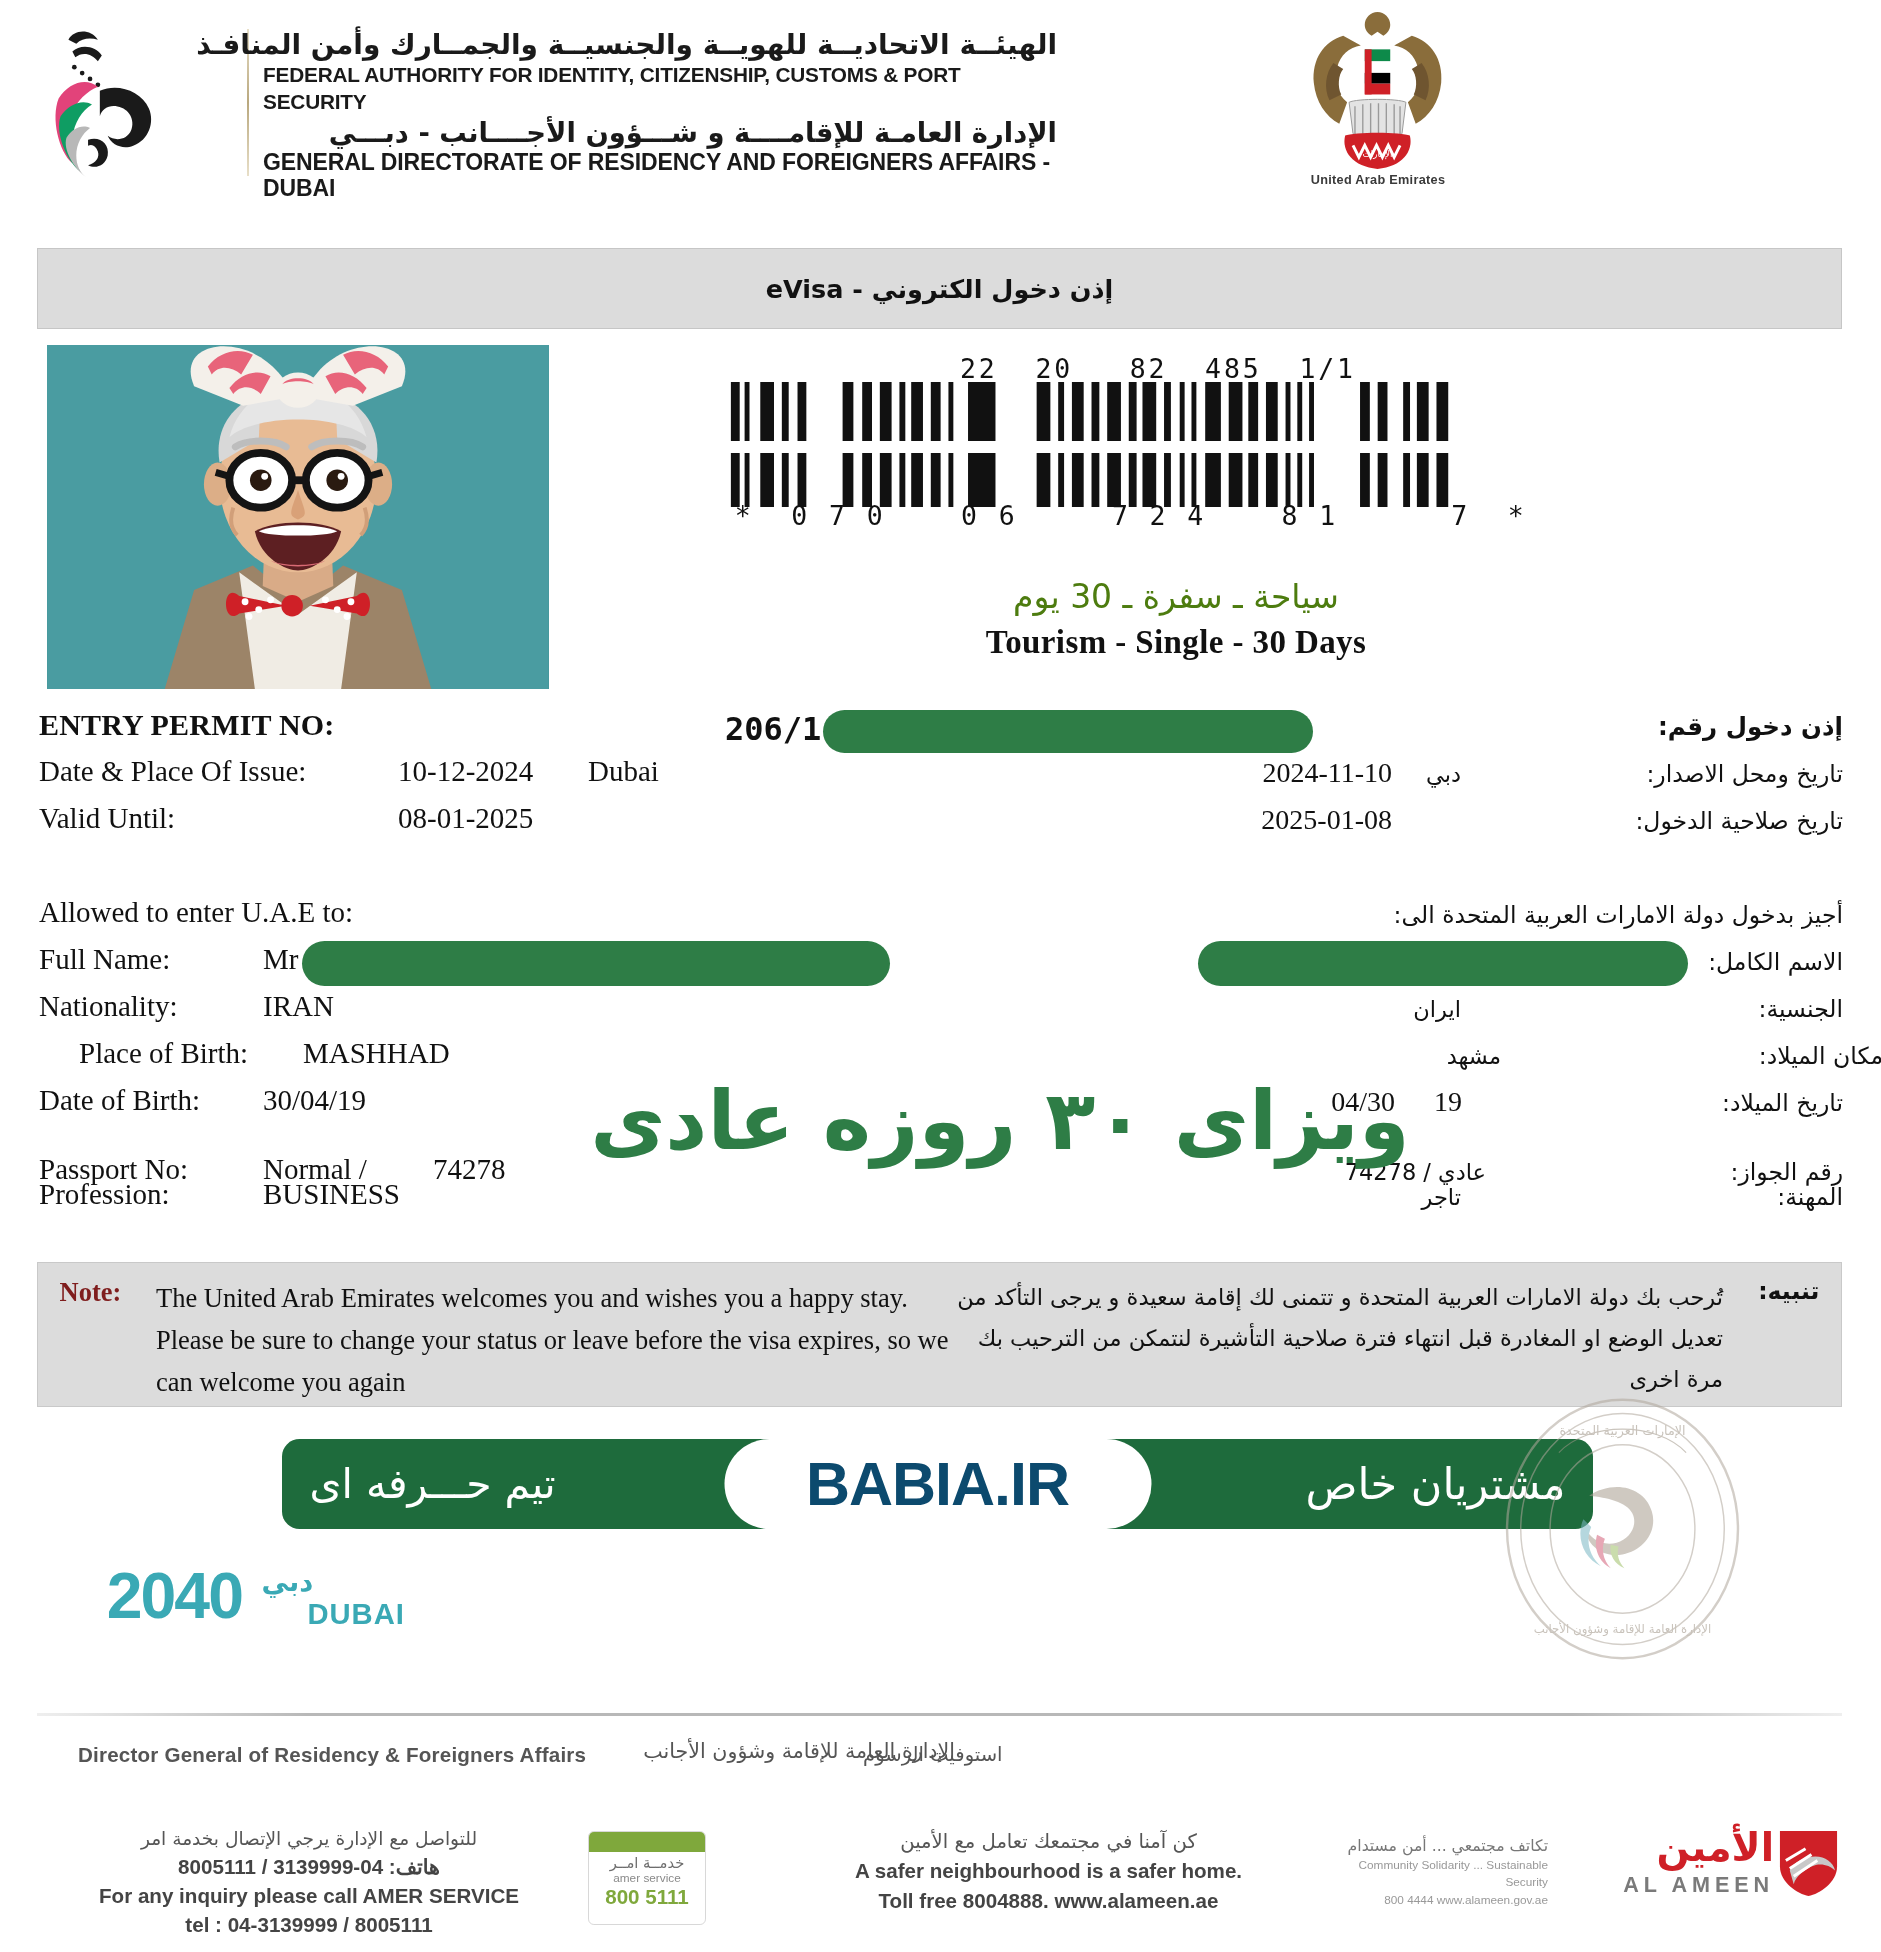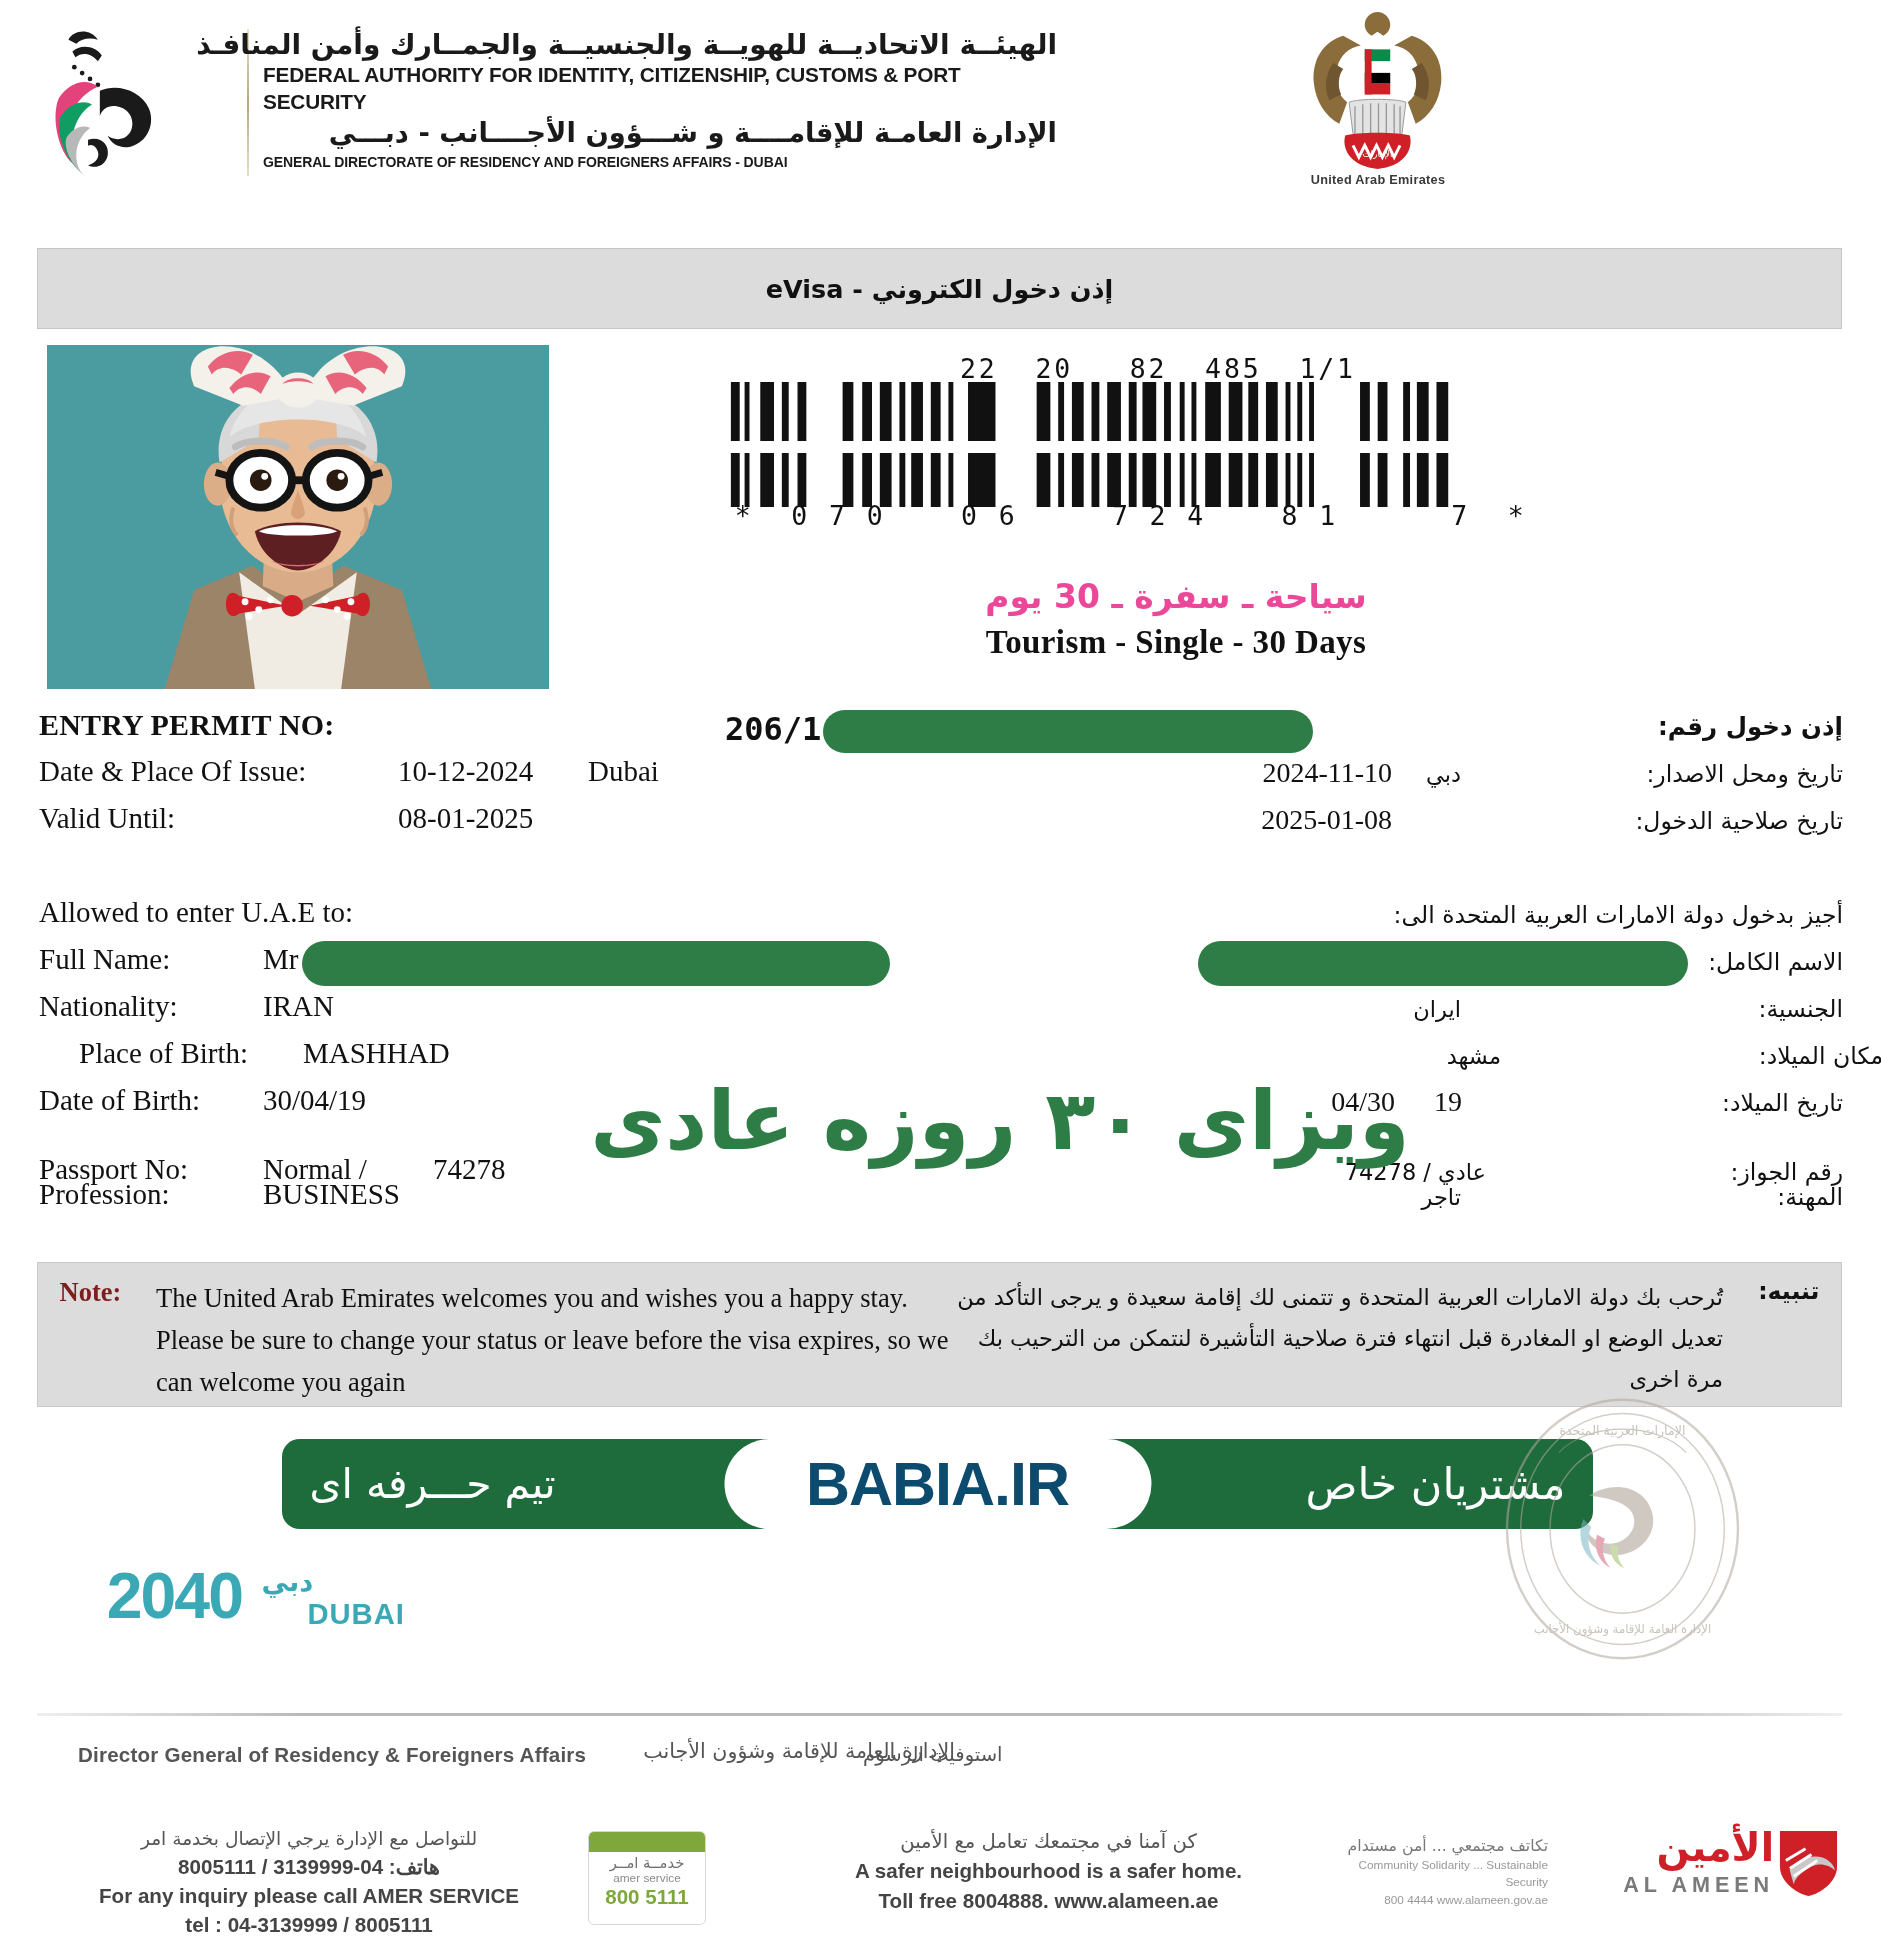--- a/index.html
+++ b/index.html
@@ -54,21 +54,21 @@
     transform: scaleX(0.99); transform-origin: left;
   }
   .ht-ar2 {
     font-family: "DejaVu Sans", sans-serif;
     font-size: 27.4px; font-weight: bold; color: #1a1a1a;
     line-height: 35px; white-space: nowrap;
   }
   .ht-en2 {
     direction: ltr; text-align: left;
     font-family: "Liberation Sans", sans-serif;
-    font-size: 14px; font-weight: bold; color: #1a1a1a;
+    font-size: 23px; font-weight: bold; color: #1a1a1a;
     letter-spacing: -0.1px; line-height: 25.5px;
   }
 
   .uae-emblem {
     position: absolute;
     right: 431px; top: 7.8px;
     width: 147px; height: 167px;
   }
   .uae-caption {
     position: absolute;
@@ -130,21 +130,21 @@
 
   
   .visa-type {
     position: absolute;
     left: 725px; top: 573px;
     width: 902px;
     text-align: center;
   }
   .vt-ar {
     font-family: "DejaVu Sans", sans-serif;
-    font-size: 33px; font-weight: bold; color: #ec4899;
+    font-size: 33px; font-weight: normal; color: #4d7c0f;
     direction: rtl; line-height: 47px;
   }
   .vt-en {
     font-family: "Liberation Serif", serif;
     font-size: 33px; font-weight: bold; color: #111;
     line-height: 45px; letter-spacing: 0.4px;
   }
 
   
   .data-area {

